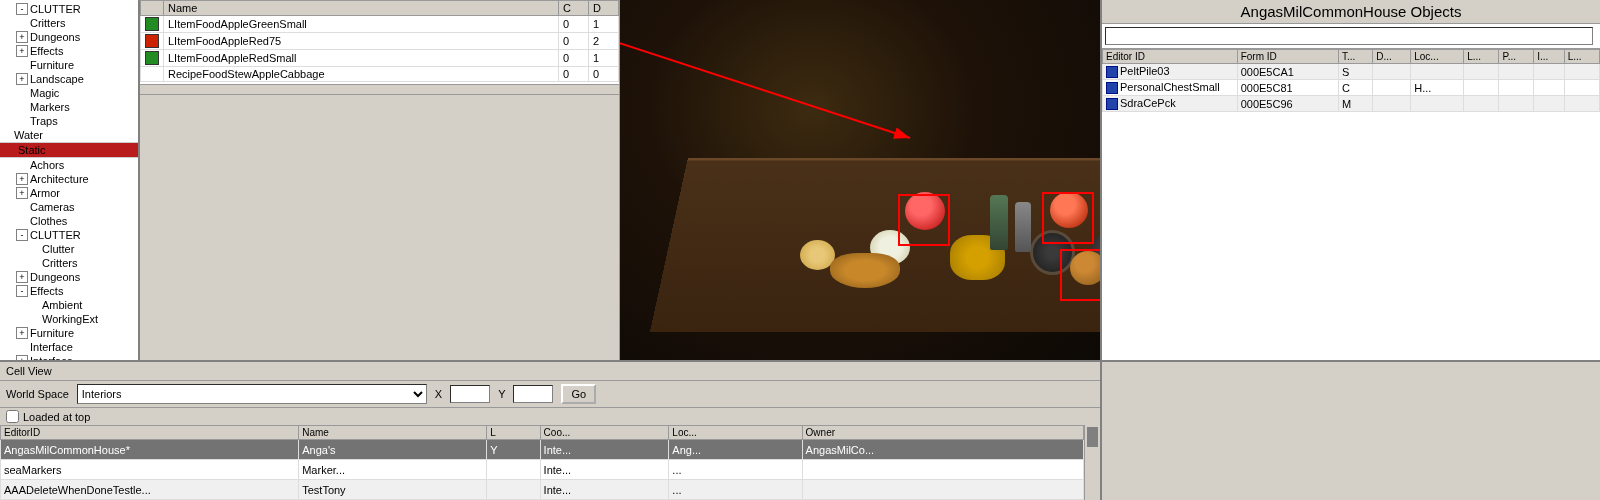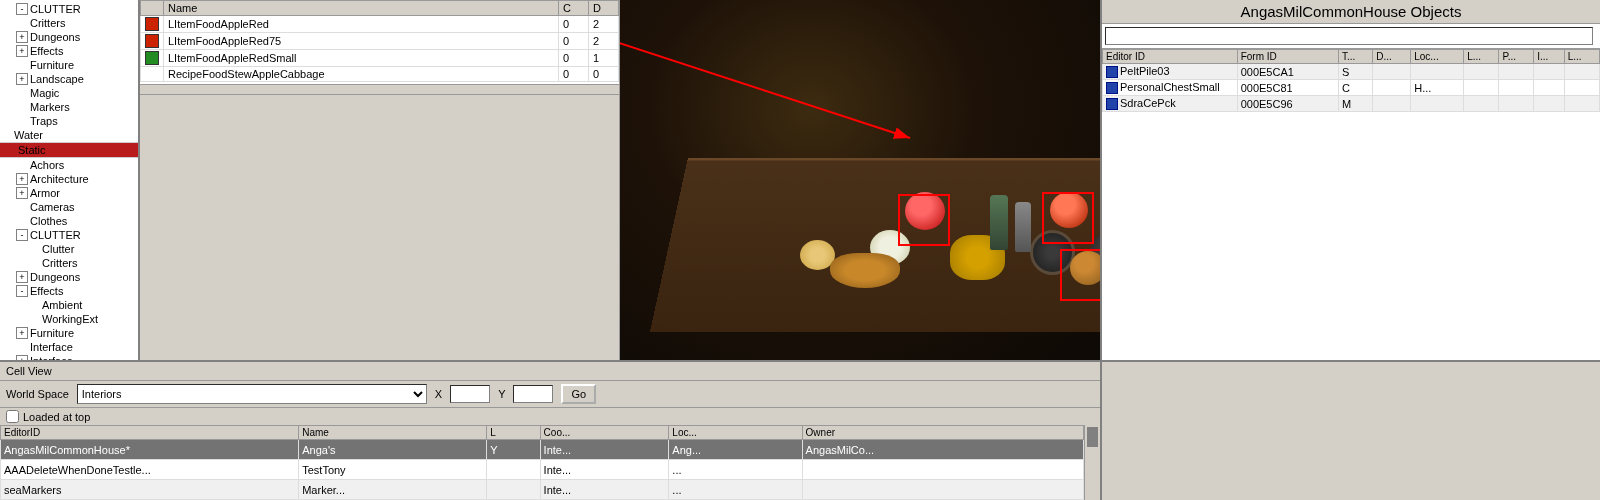--- a/index.html
+++ b/index.html
@@ -418,25 +418,25 @@
           <table class="item-list-table">
             <thead>
               <tr>
                 <th style="width:18px;"></th>
                 <th>Name</th>
                 <th style="width:30px;">C</th>
                 <th style="width:30px;">D</th>
               </tr>
             </thead>
             <tbody id="item-list-body">
-                <tr>
-    <td><span style="display:inline-block;width:14px;height:14px;background:#cc2200;border:1px solid #333;vertical-align:middle;"></span></td>
-    <td>LItemFoodAppleRed</td>
+            <tr>
+    <td><span style="display:inline-block;width:14px;height:14px;background:#228B22;border:1px solid #333;vertical-align:middle;"></span></td>
+    <td>LItemFoodAppleGreenSmall</td>
     <td>0</td>
-    <td>2</td>
+    <td>1</td>
   </tr>
                 <tr>
     <td><span style="display:inline-block;width:14px;height:14px;background:#cc2200;border:1px solid #333;vertical-align:middle;"></span></td>
     <td>LItemFoodAppleRed75</td>
     <td>0</td>
     <td>2</td>
   </tr>
                 <tr>
     <td><span style="display:inline-block;width:14px;height:14px;background:#228B22;border:1px solid #333;vertical-align:middle;"></span></td>
     <td>LItemFoodAppleRedSmall</td>
@@ -630,30 +630,30 @@
             <tbody id="cell-table-body">
                 <tr class="selected">
     <td>AngasMilCommonHouse*</td>
     <td>Anga's</td>
     <td>Y</td>
     <td>Inte...</td>
     <td>Ang...</td>
     <td>AngasMilCo...</td>
   </tr>
                 <tr>
+    <td>seaMarkers</td>
+    <td>Marker...</td>
+    <td></td>
+    <td>Inte...</td>
+    <td>...</td>
+    <td></td>
+  </tr>
+                <tr>
     <td>AAADeleteWhenDoneTestle...</td>
     <td>TestTony</td>
-    <td></td>
-    <td>Inte...</td>
-    <td>...</td>
-    <td></td>
-  </tr>
-                <tr>
-    <td>seaMarkers</td>
-    <td>Marker...</td>
     <td></td>
     <td>Inte...</td>
     <td>...</td>
     <td></td>
   </tr>
               </tbody>
           </table>
           <div class="scrollbar-stub">
             <div style="height:20px; background:#808080; margin:2px;"></div>
           </div>

